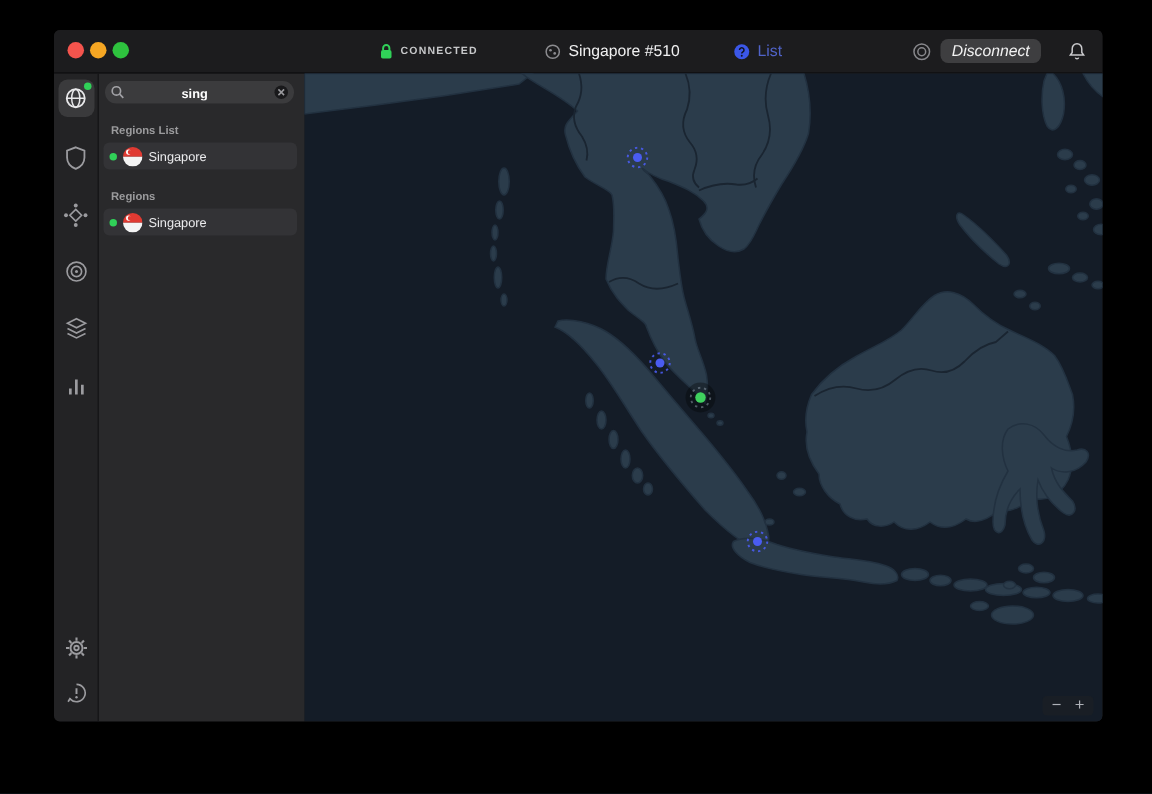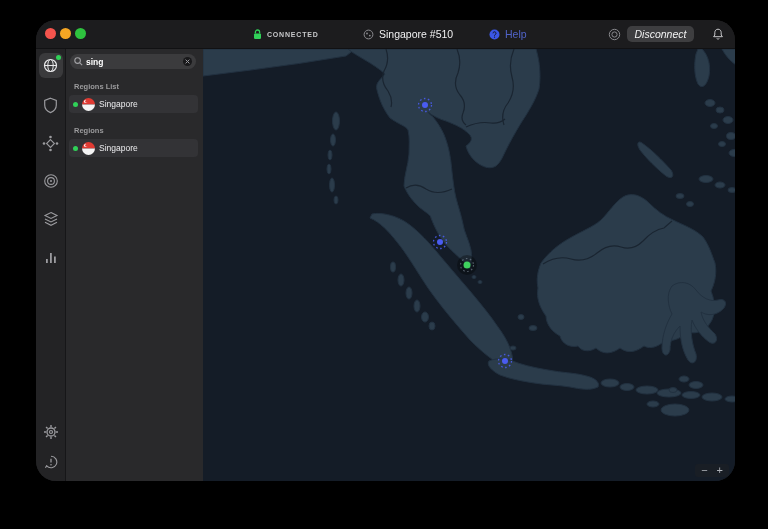--- a/index.html
+++ b/index.html
@@ -3,21 +3,21 @@
 <meta charset="utf-8">
 <style>
   html,body{margin:0;padding:0;}
   body{
     width:768px;height:529px;background:#000;position:relative;overflow:hidden;
     font-family:"Liberation Sans","DejaVu Sans",sans-serif;
     -webkit-user-select:none;user-select:none;
   }
   .window{
     position:absolute;left:36px;top:20px;width:699px;height:461px;
-    background:#1d1d1f;border-radius:20px;overflow:hidden;
+    background:#1d1d1f;border-radius:4px;overflow:hidden;
     display:flex;flex-direction:column;
     box-shadow:0 16px 40px rgba(0,0,0,.6);
   }
   
   .titlebar{position:relative;height:28px;flex:0 0 28px;background:#1c1c1e;border-bottom:1px solid #111113;}
   .lights{position:absolute;left:9px;top:8px;display:flex;gap:4px;}
   .light{width:11px;height:11px;border-radius:50%;}
   .light.red{background:#f4544d;}
   .light.yellow{background:#f5a623;}
   .light.green{background:#2ec23e;}
@@ -48,21 +48,21 @@
   .nav-item.last{margin-top:8px;margin-bottom:8px;}
   .panel{
     width:137px;flex:0 0 137px;background:#29292b;padding-top:5px;box-sizing:border-box;
   }
   .searchbox{
     margin:0 7px 0 4px;height:15px;background:#3b3b3d;border-radius:8px;
     display:flex;align-items:center;padding:0 4px;gap:3px;
   }
   .searchbox input{
     flex:1;min-width:0;background:transparent;border:none;outline:none;
-    color:#fff;font-size:8.5px;font-weight:bold;font-family:inherit;padding:0;
+    color:#fff;font-size:8.5px;font-weight:bold;font-family:inherit;padding:0;margin-left:35px;
   }
   .clear-btn{width:9px;height:9px;border-radius:50%;background:#19191b;display:flex;align-items:center;justify-content:center;}
   .section-title{font-size:7.5px;font-weight:bold;color:#9b9b9d;margin:13px 0 4px 8px;}
   .row{
     margin:0 5px 0 3px;height:18px;background:#333336;border-radius:4px;
     display:flex;align-items:center;padding-left:4px;gap:4px;
   }
   .dot{width:5px;height:5px;border-radius:50%;background:var(--status-green,#30d158);flex:0 0 5px;}
   .row .lbl{font-size:8.5px;color:#ececee;}
   
@@ -104,21 +104,21 @@
       </svg>
       <span class="txt">Singapore #510</span>
     </div>
 
     <div class="tb-group g-help">
       <svg class="icon" width="11" height="11" viewBox="0 0 11 11">
         <circle cx="5.5" cy="5.5" r="5" fill="var(--accent-blue,#3b57e8)"></circle>
         <path d="M4 4.3 a1.5 1.5 0 1 1 2.3 1.3 c-.5.35 -.8.6 -.8 1.1" fill="none" stroke="#10131f" stroke-width="1"></path>
         <circle cx="5.5" cy="8.1" r=".65" fill="#10131f"></circle>
       </svg>
-      <span class="txt">Help</span>
+      <span class="txt">List</span>
     </div>
 
     <div class="tb-group g-rings">
       <svg class="icon" width="13" height="13" viewBox="0 0 13 13">
         <circle cx="6.5" cy="6.5" r="5.2" fill="none" stroke="#87878b" stroke-width="1"></circle>
         <circle cx="6.5" cy="6.5" r="2.6" fill="none" stroke="#87878b" stroke-width="1"></circle>
       </svg>
     </div>
 
     <div class="disconnect-btn">Disconnect</div>

